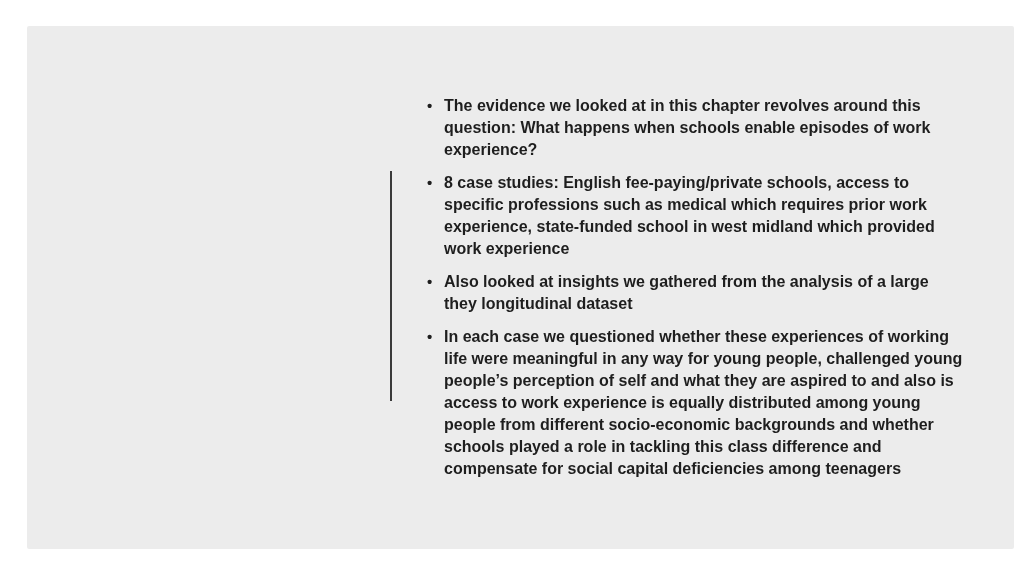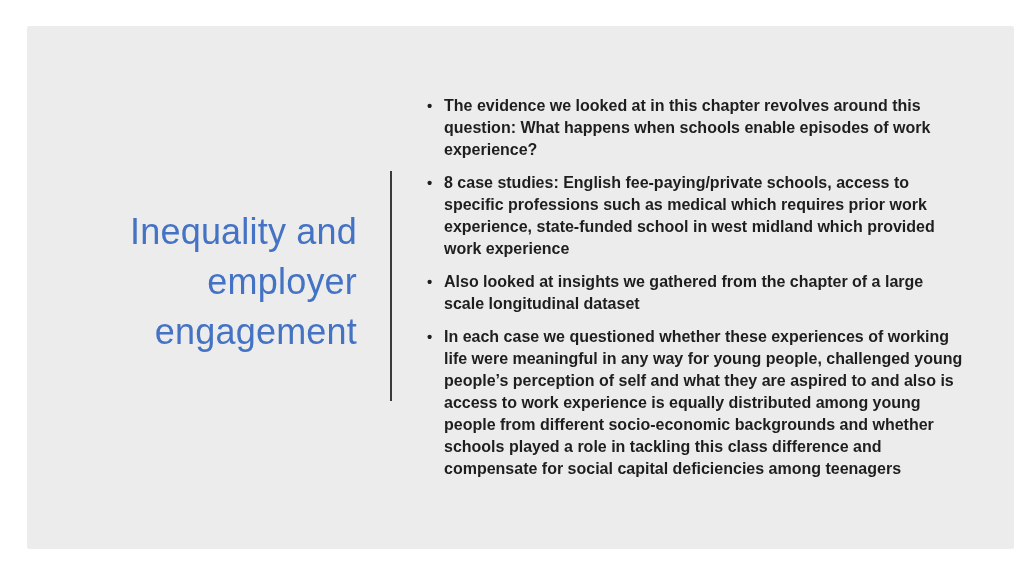--- a/index.html
+++ b/index.html
@@ -63,41 +63,38 @@
   .bullet-text {
     flex: 1;
   }
 </style>
 </head>
 <body>
 
 <div class="page">
   <div class="slide">
 
-    <h1 class="slide-title">Inequality and
-employer
-engagement</h1>
 
     <div class="divider"></div>
 
     <div class="content">
 
       <div class="bullet">
         <span class="bullet-dot">•</span>
         <span class="bullet-text">The evidence we looked at in this chapter revolves around this question: What happens when schools enable episodes of work experience?</span>
       </div>
 
       <div class="bullet">
         <span class="bullet-dot">•</span>
         <span class="bullet-text">8 case studies: English fee-paying/private schools, access to specific professions such as medical which requires prior work experience, state-funded school in west midland which provided work experience</span>
       </div>
 
       <div class="bullet">
         <span class="bullet-dot">•</span>
-        <span class="bullet-text">Also looked at insights we gathered from the chapter of a large scale longitudinal dataset</span>
+        <span class="bullet-text">Also looked at insights we gathered from the analysis of a large they longitudinal dataset</span>
       </div>
 
       <div class="bullet">
         <span class="bullet-dot">•</span>
         <span class="bullet-text">In each case we questioned whether these experiences of working life were meaningful in any way for young people, challenged young people’s perception of self and what they are aspired to and also is access to work experience is equally distributed among young people from different socio-economic backgrounds and whether schools played a role in tackling this class difference and compensate for social capital deficiencies among teenagers</span>
       </div>
 
     </div>
   </div>
 </div>

